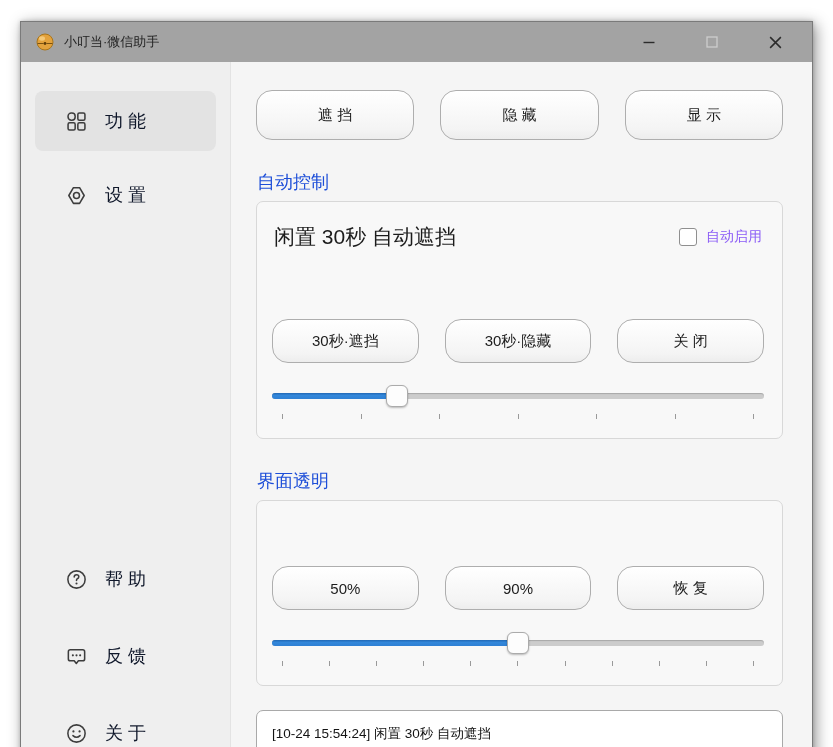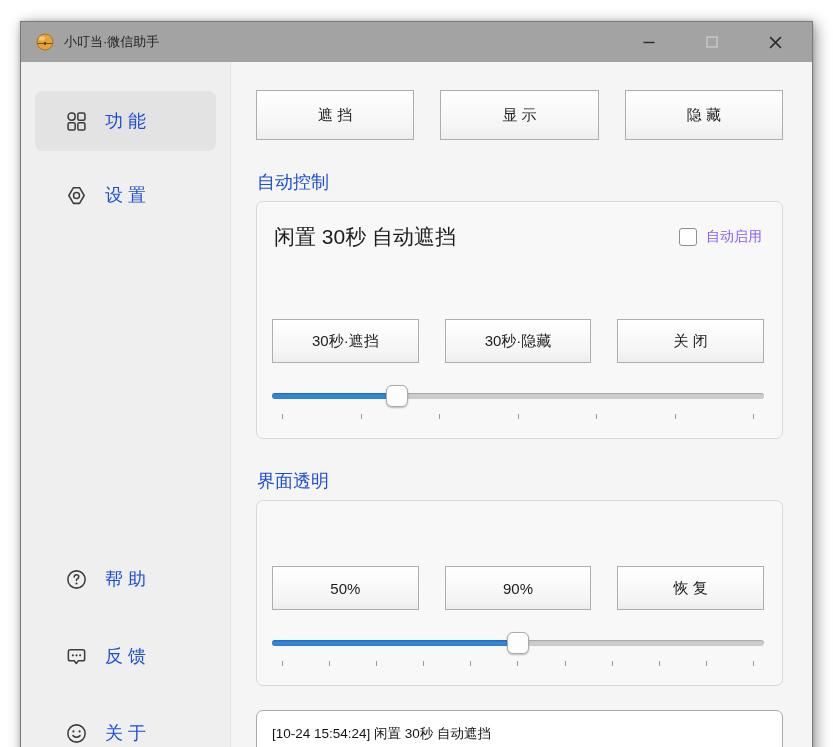--- a/index.html
+++ b/index.html
@@ -22,34 +22,34 @@
   .win-btn { width:46px; height:30px; display:flex; align-items:center; justify-content:center; margin-left:17px; cursor:default; }
   .win-btn svg { display:block; }
 
   
   .win-body { flex:1; display:flex; min-height:0; }
 
   
   .sidebar { width:210px; flex:0 0 210px; background:#efefef; border-right:1px solid #e3e3e3;
              display:flex; flex-direction:column; padding:29px 14px 26px; }
   .side-item { height:60px; border-radius:8px; display:flex; align-items:center; padding-left:30px;
-               font-size:18px; color:#1d4ed8; cursor:default; }
+               font-size:18px; color:#0f172a; cursor:default; }
   .side-item .s-icon { width:23px; height:23px; margin-right:17px; flex:0 0 23px; }
   .side-item.active { background:#e3e3e3; }
   .side-item.small { height:46px;text-align:right; }
   .side-gap { height:14px; }
   .side-gap-sm { height:31px; }
   .spacer { flex:1; }
 
   
   .main { flex:1; background:#f5f5f5; padding:28px 29px 0 25px; display:flex; flex-direction:column; }
 
   .btn {
     background:linear-gradient(#ffffff,#f4f4f4 80%,#ededed);
-    border:1px solid #aeaeae; border-radius:0;
+    border:1px solid #aeaeae; border-radius:16px;
     font-size:15px; color:#1c1c1c; text-align:center;
     display:flex; align-items:center; justify-content:center; cursor:default;
     font-family:"Liberation Sans","DejaVu Sans",sans-serif;
   }
   .btn-row { display:flex; gap:26px; }
   .btn-row .btn { flex:1; }
   .quick-row .btn { height:50px; }
 
   .section-label { font-size:18px; color:#1d4ed8; margin:30px 0 7px 1px;font-family:Liberation Mono, monospace; }
   .group-box { background:#f8f8f8; border:1px solid #d8d8d8; border-radius:7px; padding:15px 18px 18px 15px; }
@@ -159,22 +159,22 @@
             <path class="stroke" d="M8.3 14.2 Q12 17.6 15.7 14.2"></path>
           </svg>
           <span>关 于</span>
         </div>
       </div>
 
       <div class="main">
 
         <div class="btn-row quick-row">
           <div class="btn">遮 挡</div>
+          <div class="btn">隐 藏</div>
           <div class="btn">显 示</div>
-          <div class="btn">隐 藏</div>
         </div>
 
         <div class="section-label">自动控制</div>
         <div class="group-box">
           <div class="status-row">
             <span class="status-text">闲置 30秒 自动遮挡</span>
             <div class="checkbox-wrap">
               <div class="checkbox"></div>
               <span class="checkbox-label">自动启用</span>
             </div>

